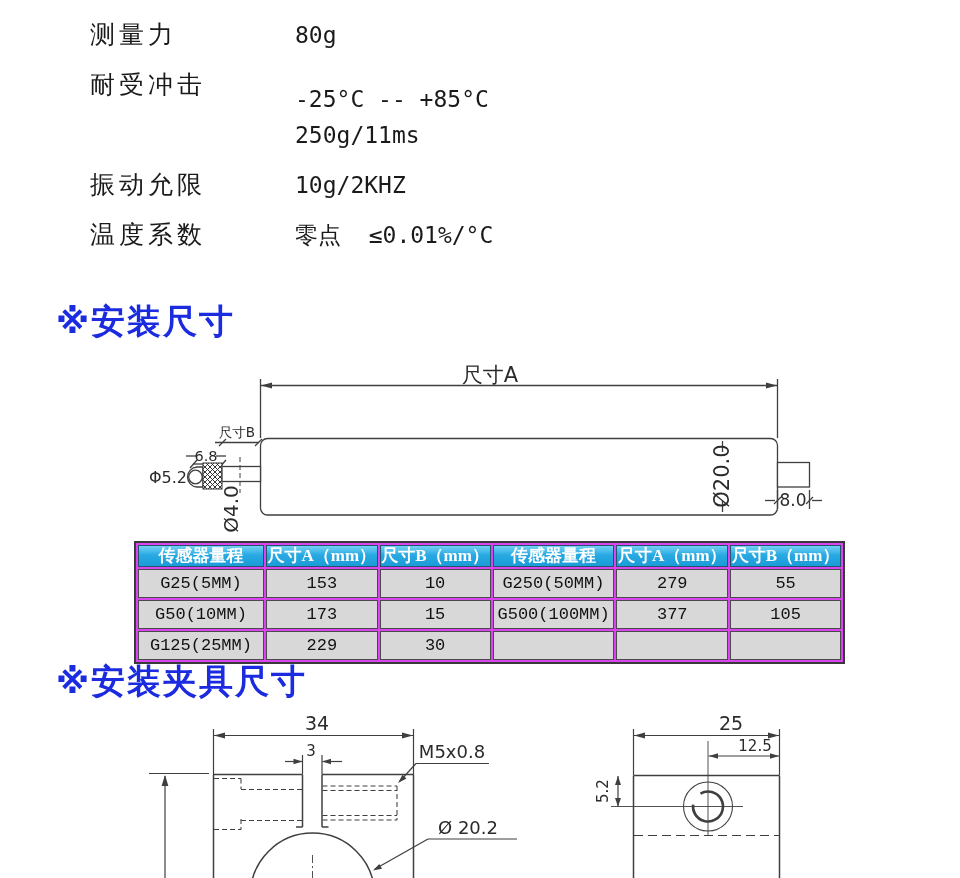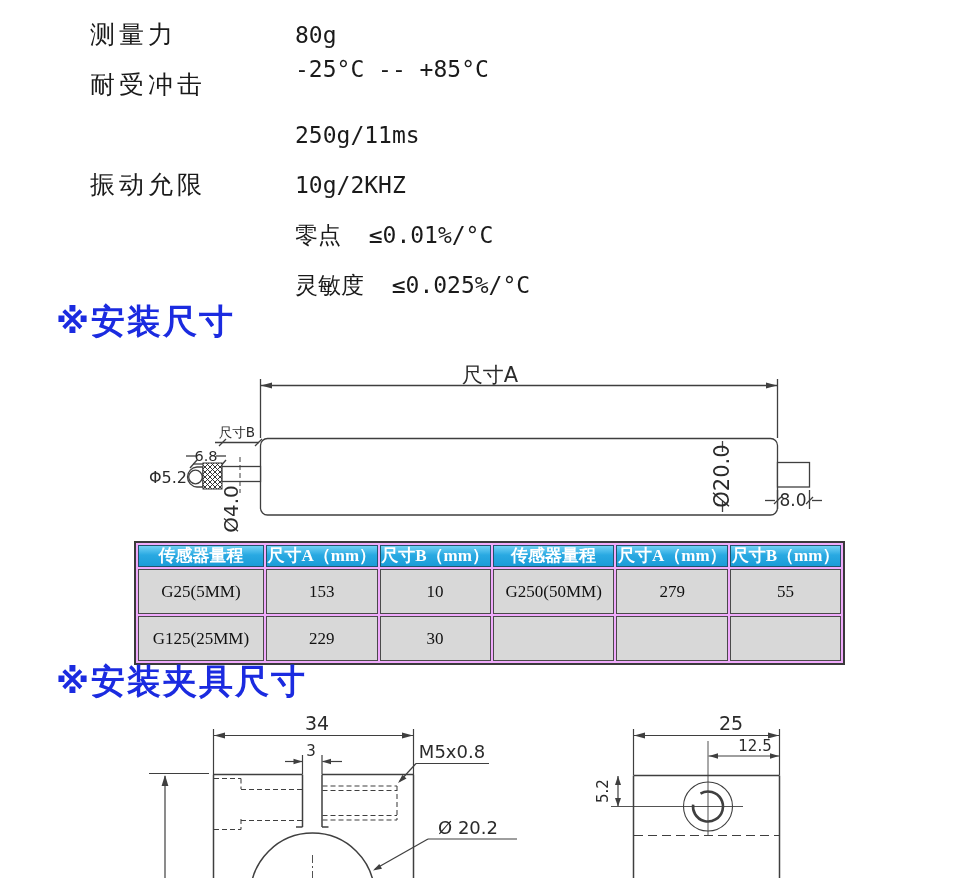--- a/index.html
+++ b/index.html
@@ -5,45 +5,45 @@
   html,body{margin:0;padding:0;background:#fff;}
   .page{position:relative;width:892px;height:878px;background:#fff;overflow:hidden;
         font-family:"DejaVu Sans","Liberation Sans",sans-serif;color:#1a1a1a;}
   .spec-label{position:absolute;left:90px;font-size:25px;letter-spacing:4px;line-height:30px;white-space:pre;}
   .spec-value{position:absolute;left:295px;font-size:23px;line-height:30px;white-space:pre;
               font-family:"DejaVu Sans Mono","DejaVu Sans",monospace;text-align:right;}
   .sec-title{position:absolute;left:56px;font-size:34px;font-weight:bold;color:#1b2be0;
              letter-spacing:2px;line-height:40px;white-space:pre;text-align:center;}
   .drawing{position:absolute;left:0;}
   table.size-table{position:absolute;left:134px;top:541px;width:711px;table-layout:fixed;
-                   border-collapse:separate;border-spacing:2px;background:#f0abfc;
+                   border-collapse:separate;border-spacing:2px;background:#d946ef;
                    border:2px solid #3a3a3a;}
   table.size-table th{height:20px;line-height:20px;padding:0;text-align:center;overflow:hidden;
                       background:linear-gradient(180deg,#72d2f6 0%,#29a9e2 45%,#1b9cd8 100%);
                       color:#fff;font-weight:bold;font-size:17px;border:1px solid #23536b;
                       font-family:"Liberation Serif","DejaVu Serif",serif;}
-  table.size-table td{height:19px;line-height:19px;padding:12px;text-align:center;overflow:hidden;
+  table.size-table td{height:19px;line-height:19px;padding:4px;text-align:center;overflow:hidden;
                       background:#d8d8d8;color:#111;font-size:17px;border:1px solid #4a4a4a;
-                      font-family:Liberation Serif, serif;}
+                      font-family:Liberation Mono, monospace;}
   svg text{fill:#2b2b2b;font-family:"DejaVu Sans","Liberation Sans",sans-serif;}
 </style>
 </head>
 <body>
 
 <div class="page">
 
   <span class="spec-label" style="top:20px">测量力</span>
   <span class="spec-value" style="top:20px">80g</span>
   <span class="spec-label" style="top:70px">耐受冲击</span>
-  <span class="spec-value" style="top:54px">-25°C -- +85°C</span>
+  <span class="spec-value" style="top:84px">-25°C -- +85°C</span>
   <span class="spec-value" style="top:120px">250g/11ms</span>
   <span class="spec-label" style="top:170px">振动允限</span>
   <span class="spec-value" style="top:170px">10g/2KHZ</span>
+  <span class="spec-label" style="top:220px">温度系数</span>
   <span class="spec-value" style="top:220px">零点  ≤0.01%/°C</span>
-  <span class="spec-value" style="top:270px">灵敏度  ≤0.025%/°C</span>
 
   <div class="sec-title" style="top:301px">※安装尺寸</div>
 
   <svg class="drawing" style="top:352px" width="960" height="189" viewBox="0 0 960 189">
     <defs>
       <pattern id="knurl" width="5" height="5" patternUnits="userSpaceOnUse">
         <rect width="5" height="5" fill="#fff"></rect>
         <path d="M0,0 L5,5 M5,0 L0,5" stroke="#222" stroke-width="0.9"></path>
       </pattern>
     </defs>
@@ -111,20 +111,28 @@
       <th>尺寸A（mm）</th>
       <th>尺寸B（mm）</th>
     </tr>
     <tr>
       <td>G25(5MM)</td>
       <td>153</td>
       <td>10</td>
       <td>G250(50MM)</td>
       <td>279</td>
       <td>55</td>
+    </tr>
+    <tr>
+      <td>G50(10MM)</td>
+      <td>173</td>
+      <td>15</td>
+      <td>G500(100MM)</td>
+      <td>377</td>
+      <td>105</td>
     </tr>
     <tr>
       <td>G125(25MM)</td>
       <td>229</td>
       <td>30</td>
       <td></td>
       <td></td>
       <td></td>
     </tr>
   </tbody>

